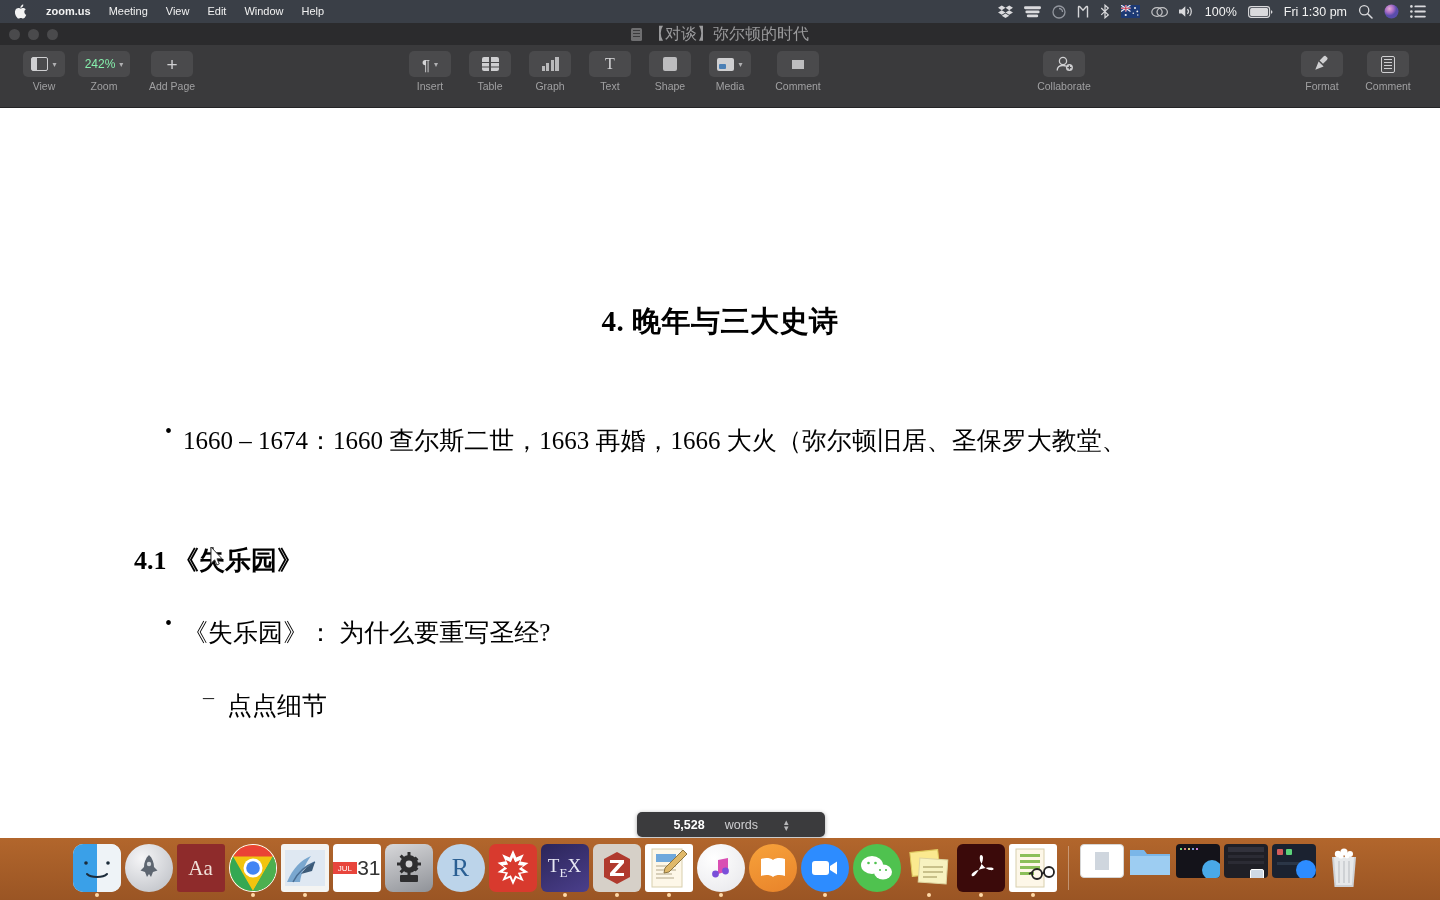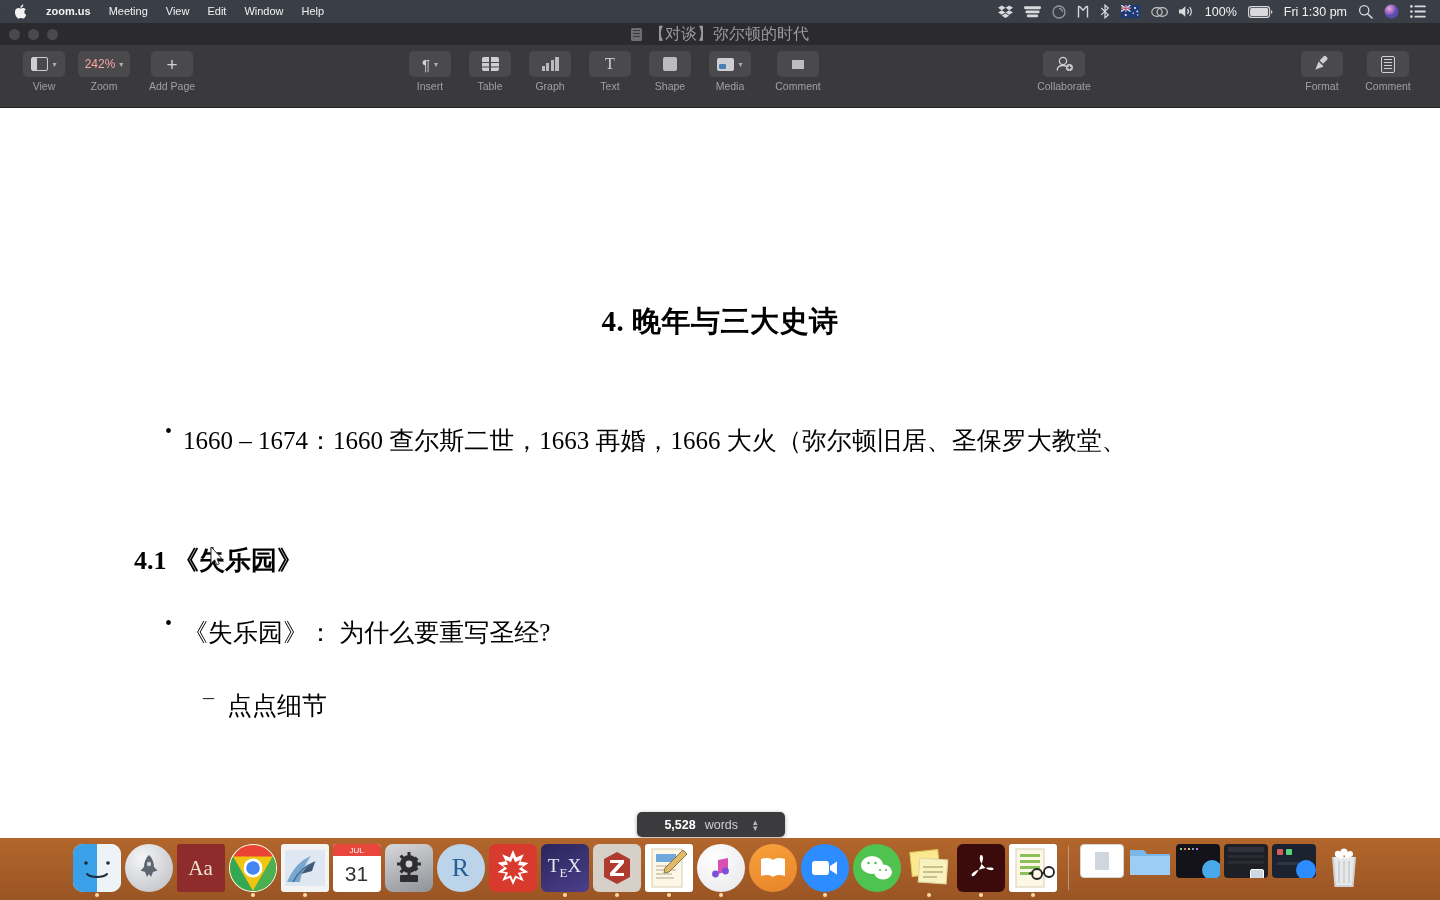--- a/index.html
+++ b/index.html
@@ -74,21 +74,21 @@
   }
   .tb-btn.wide { width: 72px; }
   .tb-chip {
     height: 26px; min-width: 42px; padding: 0 7px;
     background: #4a4a4c; border-radius: 5px;
     display: flex; align-items: center; justify-content: center; gap: 4px;
     color: #d6d6d8;
   }
   .tb-lbl { font-size: 10.5px; color: #a0a0a2; margin-top: 3px; white-space: nowrap; }
   .chev { font-size: 8px; color: #b0b0b2; }
-  .zoomval { font-size: 12px; color: #fca5a5; }
+  .zoomval { font-size: 12px; color: #86efac; }
 
   .tb-right { display: flex; align-items: flex-start; gap: 2px; }
 
   
   .ic-viewpanel { width: 17px; height: 14px; border: 1.6px solid #cfcfd1; border-radius: 2px; position: relative;}
   .ic-viewpanel::before { content:""; position:absolute; left:0; top:0; bottom:0; width:5px; background:#cfcfd1; }
   .ic-plus { font-size: 19px; line-height: 19px; color: #d0d0d2; font-weight: 300; }
   .ic-pilcrow { font-size: 15px; line-height: 15px; color: #d4d4d6; }
   .ic-table { width: 17px; height: 14px; background:#cfcfd1; border-radius:2px; position: relative; overflow:hidden;}
   .ic-table::before { content:""; position:absolute; left:0; right:0; top:4.5px; height:1.6px; background:#4a4a4c; box-shadow: 0 4.5px 0 #4a4a4c;}
@@ -134,23 +134,23 @@
   .s-dash { width: 24px; flex: 0 0 24px; font-size: 22px; line-height: 44px; color:#222;}
   .s-text { font-size: 25px; line-height: 61px; }
   .hl { color: #9c4a32; }
 
   .cursor {
     position: absolute; left: 210px; top: 416px; width: 14px; height: 20px; z-index: 30;
   }
 
   
   .wordcount {
-    position: absolute; left: 637px; top: 812px; width: 148px; height: 25px;
+    position: absolute; left: 637px; top: 812px; width: 188px; height: 25px;
     background: #3b3b3d; border-radius: 5px;
-    display: flex; align-items: center; justify-content: center; gap: 9px;
+    display: flex; align-items: center; justify-content: center; gap: 20px;
     color: #cfcfd1; font-size: 12.5px; z-index: 40;
     box-shadow: 0 1px 4px rgba(0,0,0,.35);
   }
   .wc-num { font-weight: bold; color: #fff; }
   .wc-stepper { display: flex; flex-direction: column; line-height: 6px; font-size: 9px; color:#b8b8ba; margin-left: 6px;}
 
   
   .dock {
     position: absolute; left: 0; bottom: 0; width: 1440px; height: 62px;
     background: linear-gradient(180deg,#b2662c 0%,#9a5524 100%);
@@ -522,21 +522,21 @@
               <rect x="2" y="4" width="40" height="36" fill="#dfe8f2"></rect>
               <path d="M4 36c6-14 14-22 24-26-6 8-10 18-11 26z" fill="#7aa7cf"></path>
               <path d="M10 36c4-8 12-16 22-20" stroke="#4a6e93" stroke-width="1.5" fill="none"></path>
               <path d="M18 28c3-5 8-9 14-12l-3 9z" fill="#3c5a78"></path>
             </svg>
         </div>
           <span class="run-dot"></span>
       </div>
 
       <div class="dock-item">
-        <div class="dock-ic" style="background:#fff;border-radius:4px;flex-direction:column">
+        <div class="dock-ic" style="background:#fff;border-radius:4px;flex-direction:row">
           <div style="width:100%;height:12px;background:#e8453c;color:#fff;font-size:8px;display:flex;align-items:center;justify-content:center;">JUL</div>
           <div style="flex:1;display:flex;align-items:center;justify-content:center;font-size:21px;color:#333;font-family:'Liberation Sans',sans-serif;">31</div>
         </div>
       </div>
 
       <div class="dock-item">
         <div class="dock-ic" style="background:linear-gradient(160deg,#d8d8da,#8f9298);border-radius:8px">
           <svg width="34" height="34" viewBox="0 0 34 34">
               <circle cx="17" cy="13" r="9" fill="#2e2e30"></circle>
               <circle cx="17" cy="13" r="3.4" fill="#cfcfd1"></circle>

